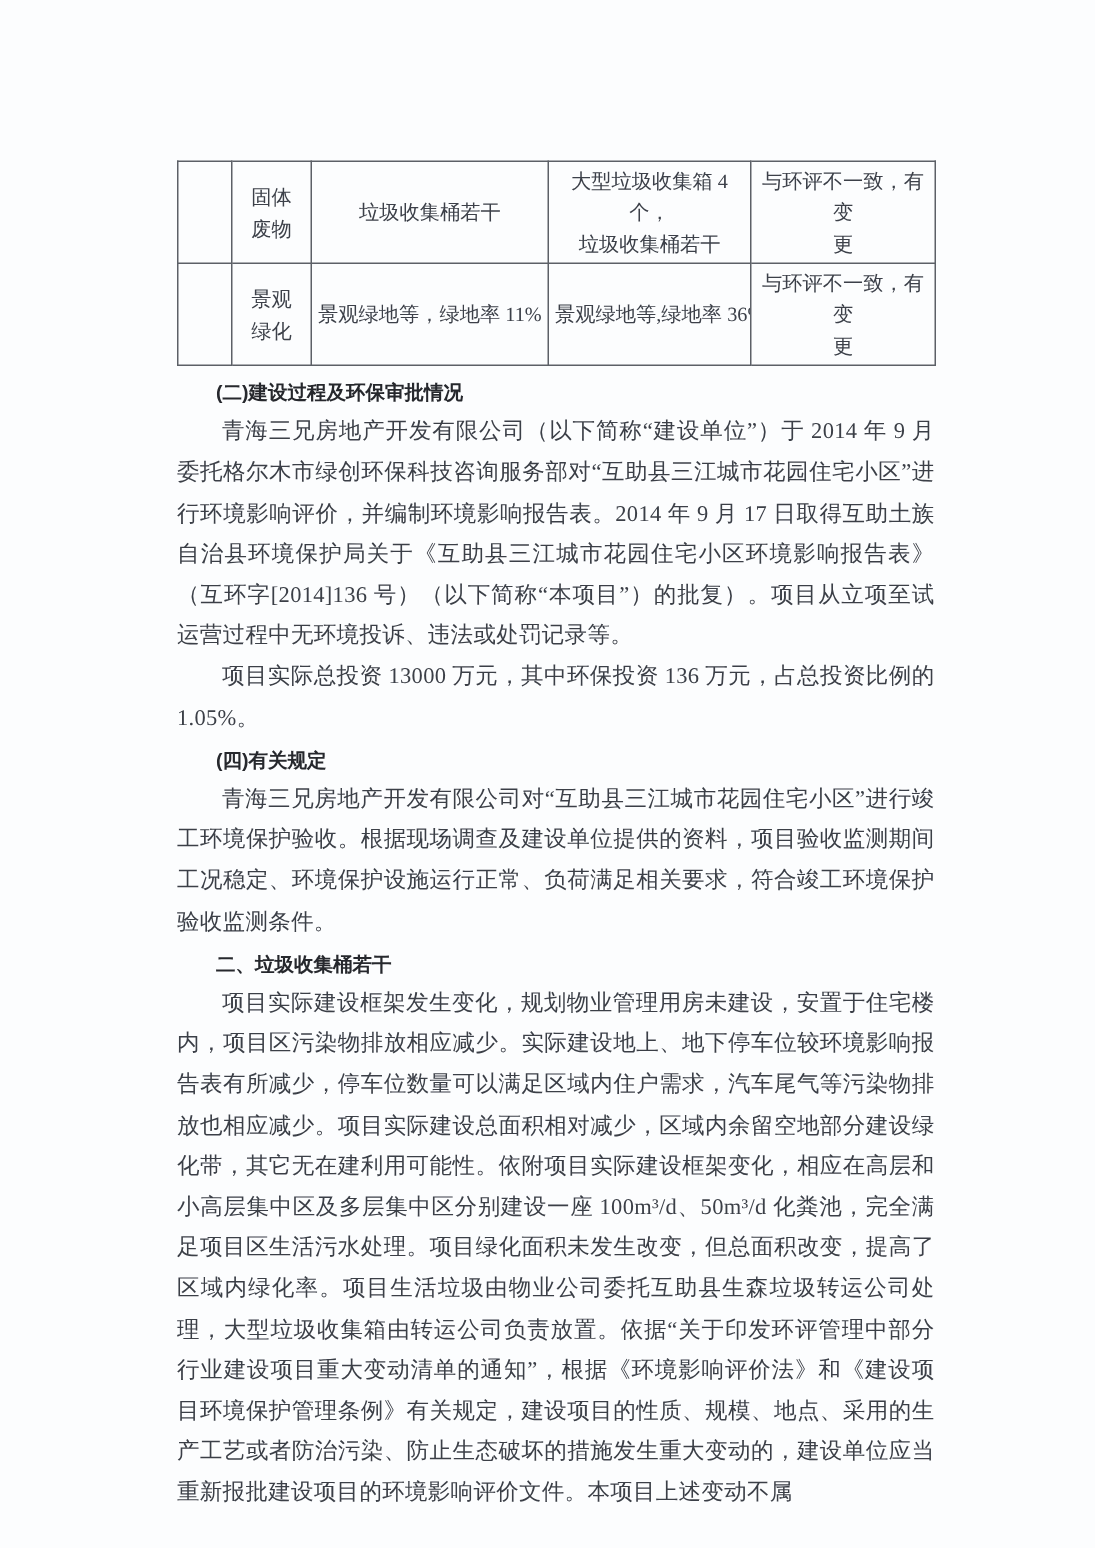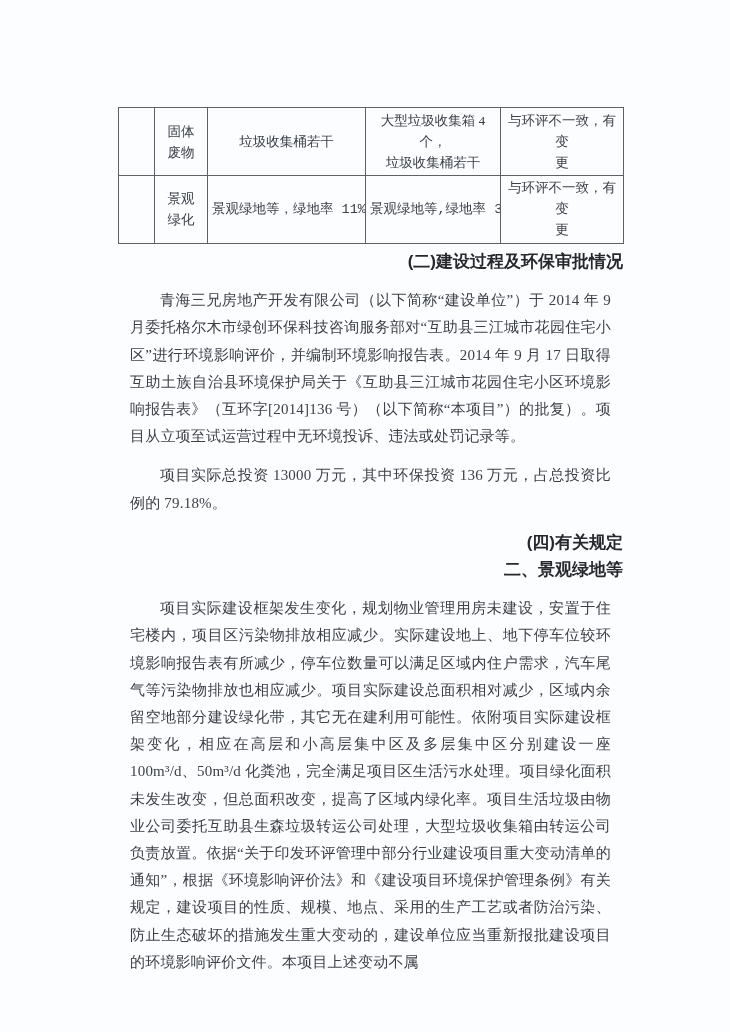--- a/index.html
+++ b/index.html
@@ -39,40 +39,40 @@
     white-space: pre-line;
     overflow: hidden;
   }
   table.cmp td.nw { white-space: nowrap; }
   col.w0 { width: 36px; }
   col.w1 { width: 53px; }
   col.w2 { width: 158px; }
   col.w3 { width: 135px; }
   col.w4 { width: 123px; }
   tr.r0 { height: 46px; }
-  tr.r1 { height: 50px; font-family: Liberation Mono, monospace; }
+  tr.r1 { height: 50px; }
   
   .textflow {
     margin-top: 4px;
     font-size: 15px;
     line-height: 27.2px;
     text-align: justify;
   }
   .textflow h3 {
     margin: 0;
     font-family: "Liberation Sans", "DejaVu Sans", sans-serif;
-    font-size: 17px;
+    font-size: 13px;
     font-weight: bold;
     line-height: 27.2px;
     color: #26282d;
     text-indent: 2em;
-    text-align: right;
+    text-align: left;
   }
   .textflow p {
-    margin: 12px;
+    margin: 0;
     text-indent: 2em;
     letter-spacing: 0.2px;
   }
 </style>
 </head>
 <body>
 
 <div class="scan-page">
   <div class="content">
 
@@ -104,22 +104,23 @@
           <td>与环评不一致，有变
 更</td>
         </tr>
       </tbody>
     </table>
 
     <div class="textflow">
       <h3>(二)建设过程及环保审批情况</h3>
       <p>青海三兄房地产开发有限公司（以下简称“建设单位”）于 2014 年 9 月委托格尔木市绿创环保科技咨询服务部对“互助县三江城市花园住宅小区”进行环境影响评价，并编制环境影响报告表。2014 年 9 月 17 日取得互助土族自治县环境保护局关于《互助县三江城市花园住宅小区环境影响报告表》（互环字[2014]136 号）（以下简称“本项目”）的批复）。项目从立项至试运营过程中无环境投诉、违法或处罚记录等。</p>
 
-      <p>项目实际总投资 13000 万元，其中环保投资 136 万元，占总投资比例的 79.18%。</p>
+      <p>项目实际总投资 13000 万元，其中环保投资 136 万元，占总投资比例的 1.05%。</p>
 
       <h3>(四)有关规定</h3>
+      <p>青海三兄房地产开发有限公司对“互助县三江城市花园住宅小区”进行竣工环境保护验收。根据现场调查及建设单位提供的资料，项目验收监测期间工况稳定、环境保护设施运行正常、负荷满足相关要求，符合竣工环境保护验收监测条件。</p>
 
-      <h3>二、景观绿地等</h3>
+      <h3>二、垃圾收集桶若干</h3>
       <p>项目实际建设框架发生变化，规划物业管理用房未建设，安置于住宅楼内，项目区污染物排放相应减少。实际建设地上、地下停车位较环境影响报告表有所减少，停车位数量可以满足区域内住户需求，汽车尾气等污染物排放也相应减少。项目实际建设总面积相对减少，区域内余留空地部分建设绿化带，其它无在建利用可能性。依附项目实际建设框架变化，相应在高层和小高层集中区及多层集中区分别建设一座 100m³/d、50m³/d 化粪池，完全满足项目区生活污水处理。项目绿化面积未发生改变，但总面积改变，提高了区域内绿化率。项目生活垃圾由物业公司委托互助县生森垃圾转运公司处理，大型垃圾收集箱由转运公司负责放置。依据“关于印发环评管理中部分行业建设项目重大变动清单的通知”，根据《环境影响评价法》和《建设项目环境保护管理条例》有关规定，建设项目的性质、规模、地点、采用的生产工艺或者防治污染、防止生态破坏的措施发生重大变动的，建设单位应当重新报批建设项目的环境影响评价文件。本项目上述变动不属</p>
     </div>
 
   </div>
 </div>
 
 </body></html>

